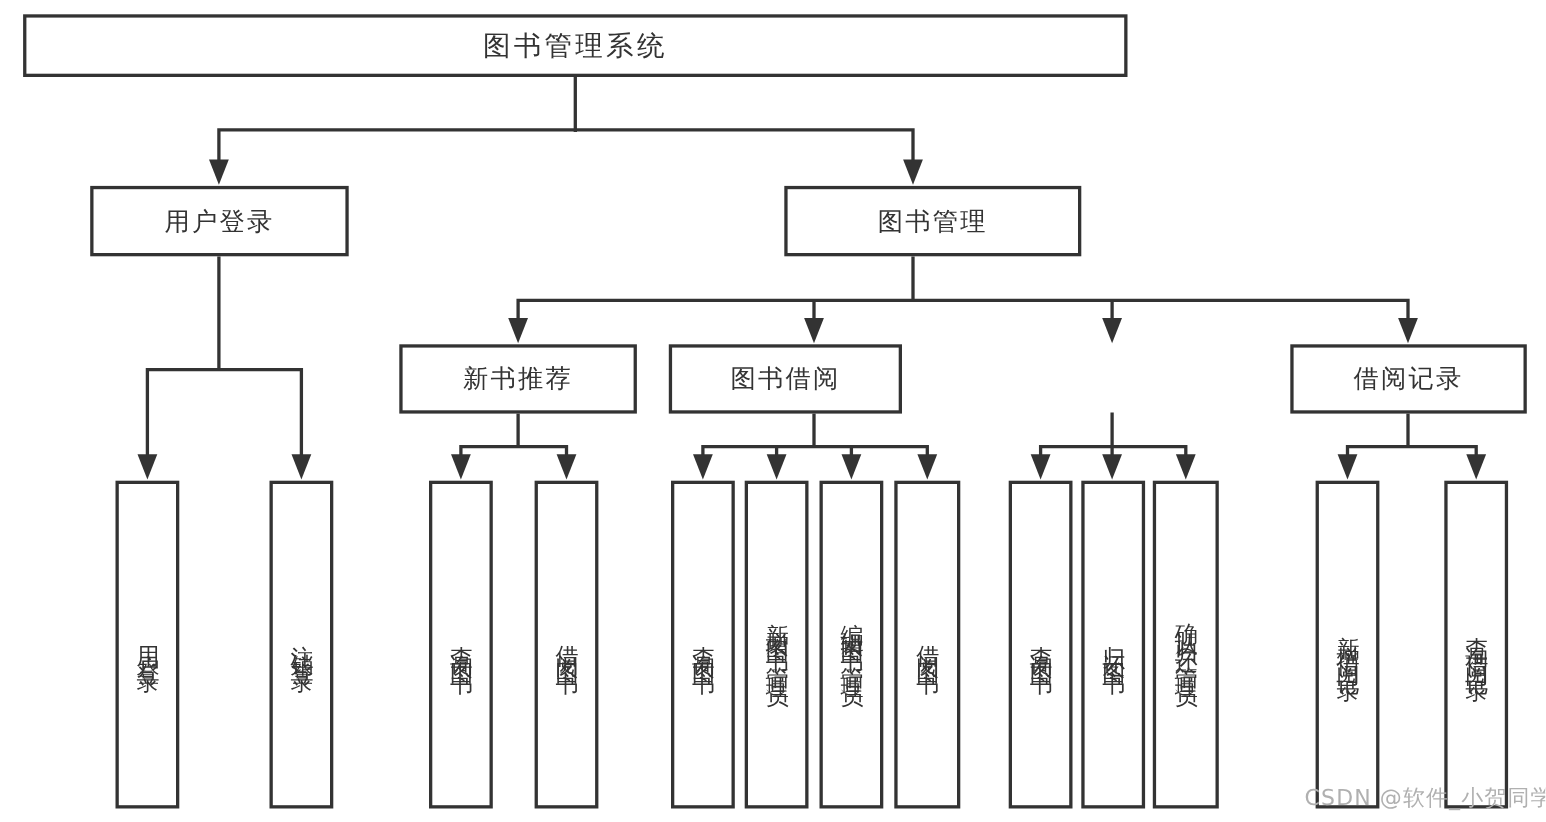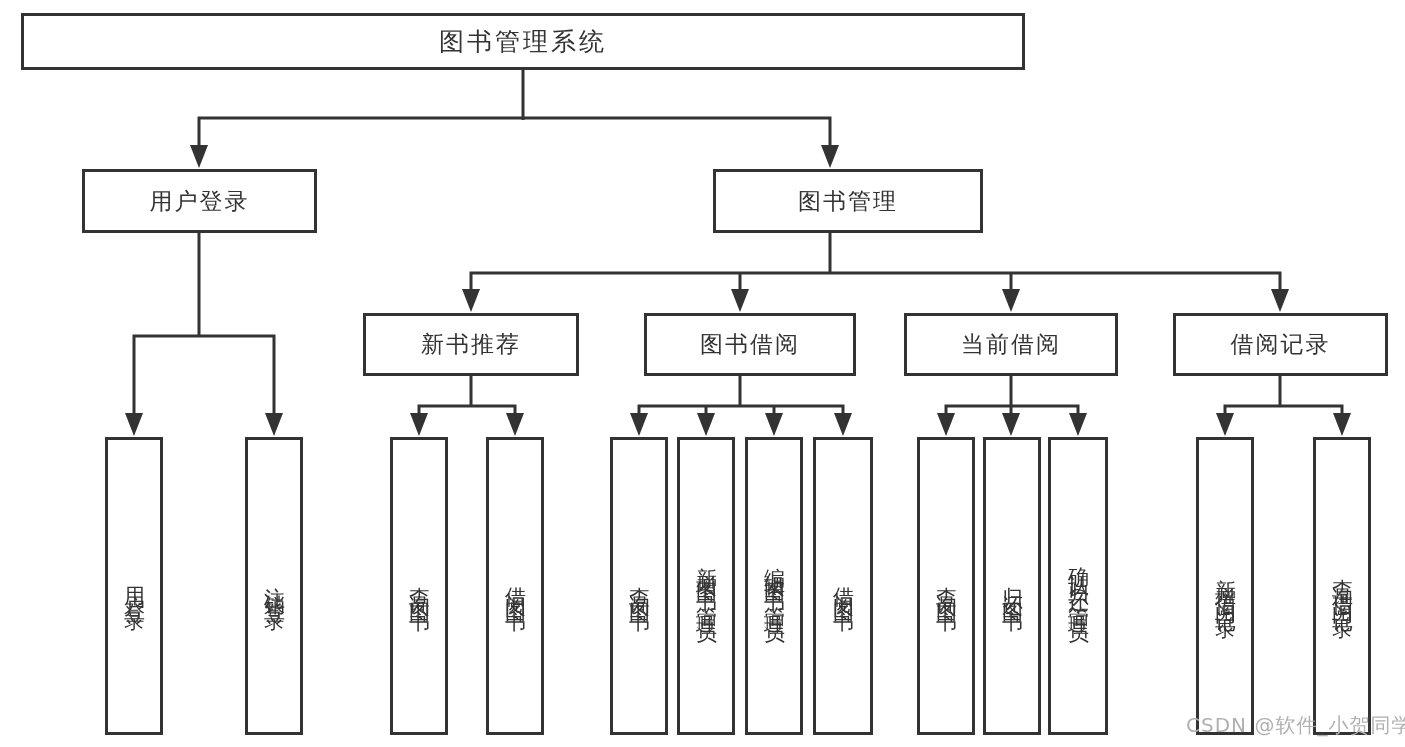--- a/index.html
+++ b/index.html
@@ -118,25 +118,22 @@
   <div class="node" style="left:82px; top:169px; width:235px; height:64px;">
     <span class="hlabel">用户登录</span>
   </div>
   <div class="node" style="left:713px; top:169px; width:270px; height:64px;">
     <span class="hlabel">图书管理</span>
   </div>
 
   <div class="node" style="left:363px; top:313px; width:216px; height:63px;">
     <span class="hlabel">新书推荐</span>
   </div>
-  <div class="node" style="left:644px; top:313px; width:212px; height:63px;">
+  <div class="node" style="left:608px; top:313px; width:212px; height:63px;">
     <span class="hlabel">图书借阅</span>
-  </div>
-  <div class="node" style="left:904px; top:313px; width:214px; height:63px;">
-    <span class="hlabel">当前借阅</span>
   </div>
   <div class="node" style="left:1173px; top:313px; width:215px; height:63px;">
     <span class="hlabel">借阅记录</span>
   </div>
 
   <div class="node" style="left:105px; top:437px; width:58px; height:298px;">
     <span class="vtext">用户登录</span>
   </div>
   <div class="node" style="left:245px; top:437px; width:58px; height:298px;">
     <span class="vtext">注销登录</span>

